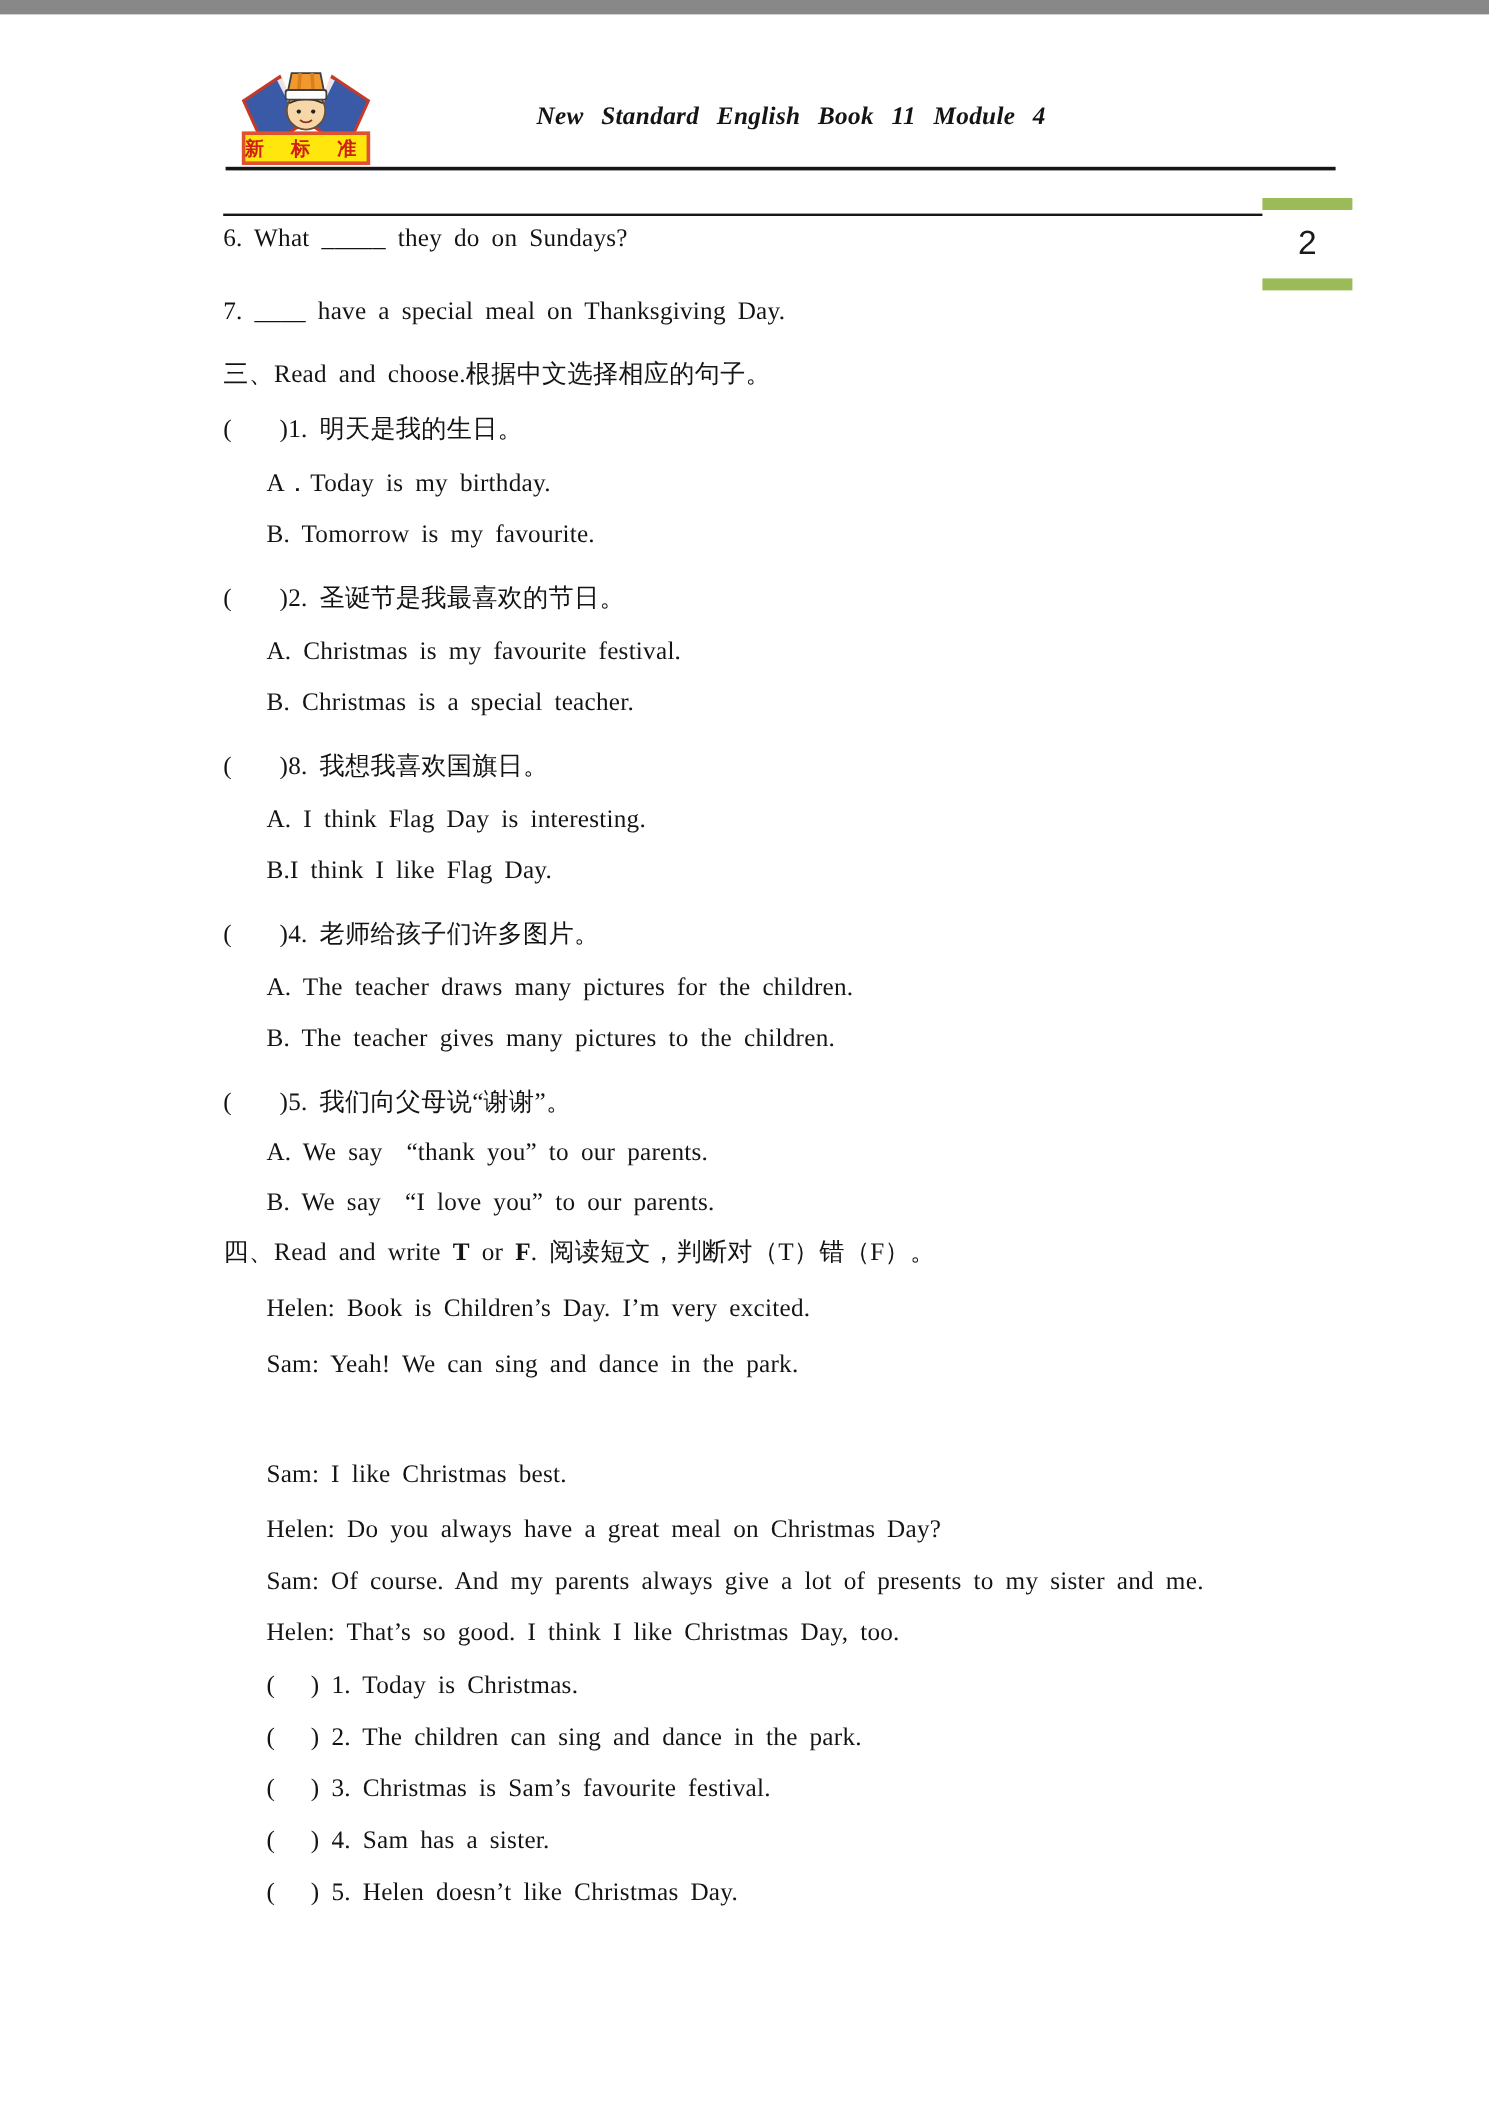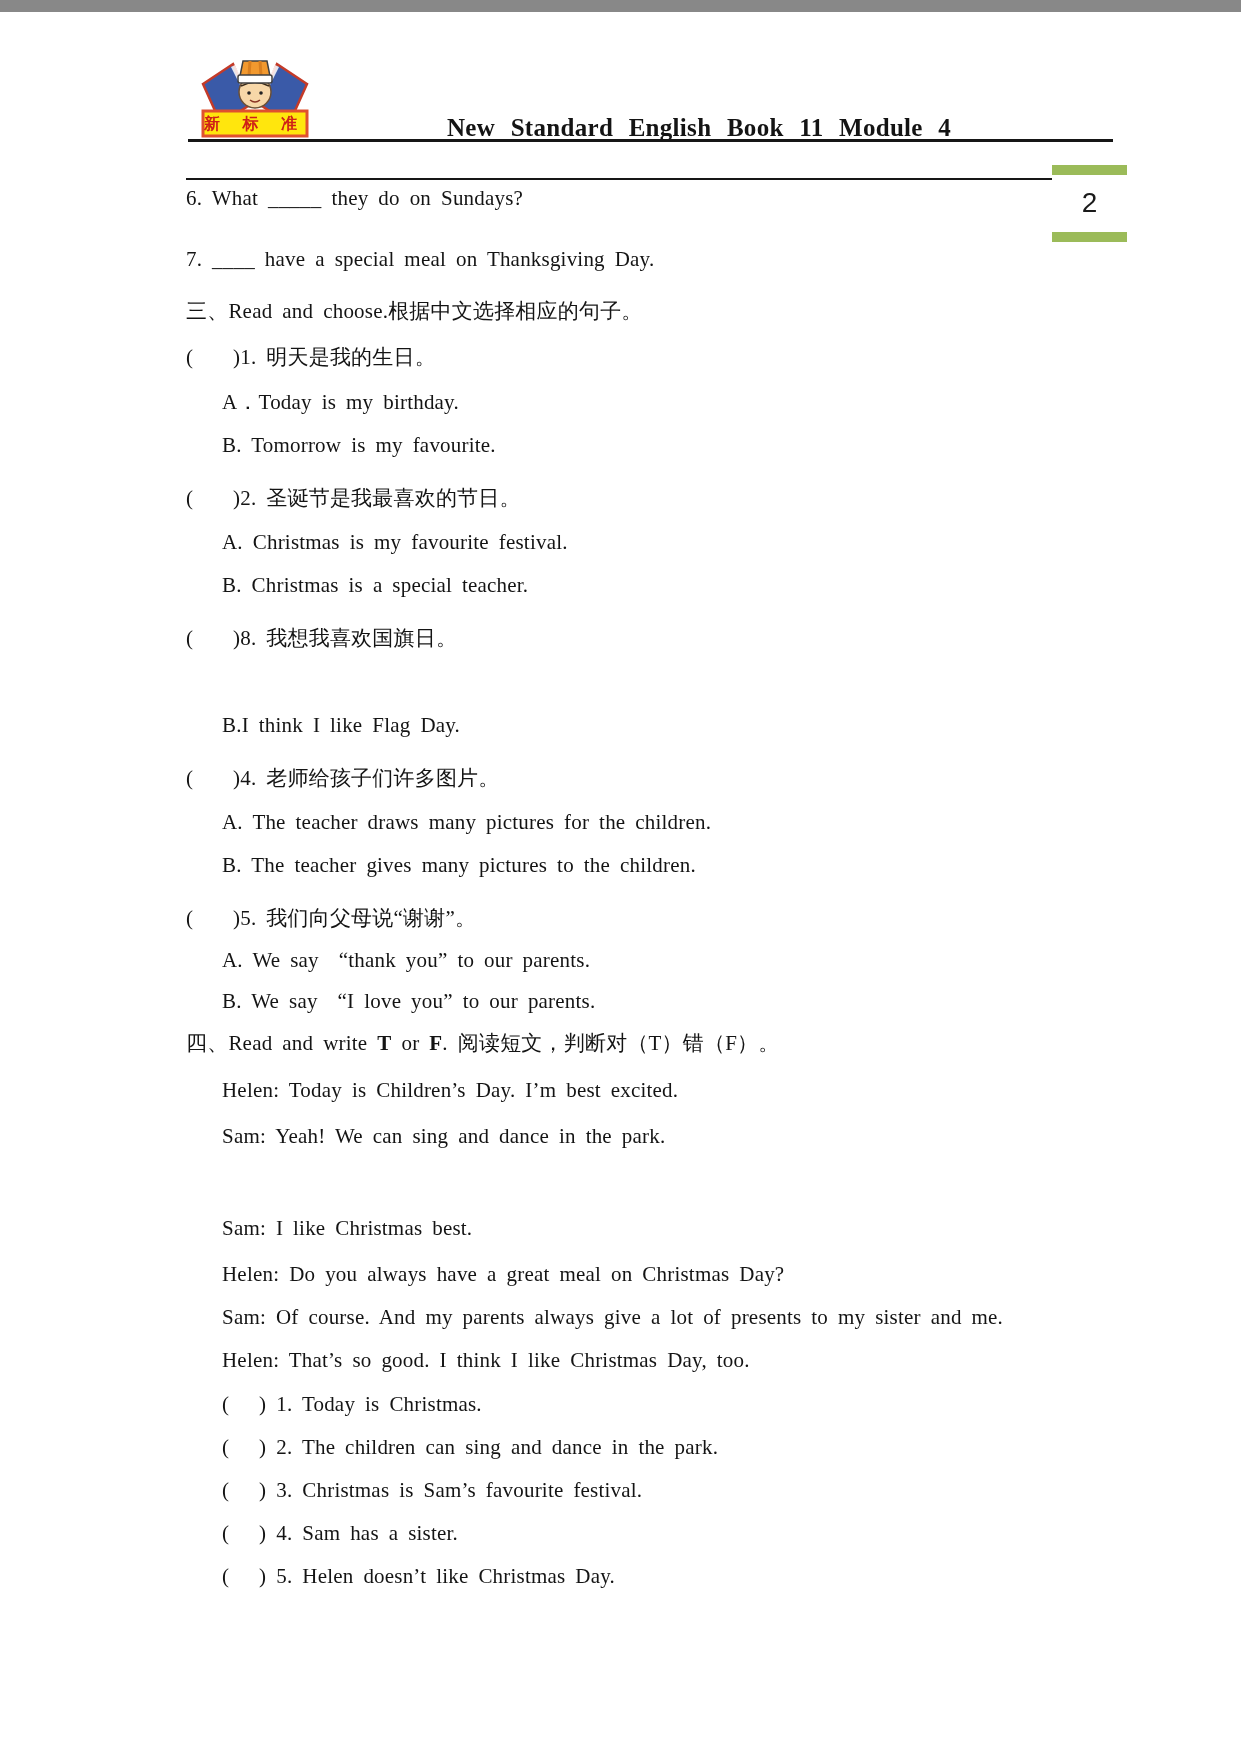--- a/index.html
+++ b/index.html
@@ -4,22 +4,22 @@
 <style>
   html,body{margin:0;padding:0;background:#888;}
   .page{
     position:relative;width:1241px;height:1754px;margin:12px auto;background:#ffffff;
     font-family:"Liberation Serif","DejaVu Serif",serif;color:#141414;overflow:hidden;
   }
   .row{position:absolute;white-space:pre;font-size:21px;line-height:30px;word-spacing:4.5px;letter-spacing:0.2px;}
   .lvl0{left:186px;}
   .lvl1{left:222px;}
   .title{
-    position:absolute;left:447px;top:102px;font-size:25px;font-weight:bold;
-    word-spacing:9px;letter-spacing:0.3px;white-space:pre;
+    position:absolute;left:447px;top:72px;font-size:21px;font-weight:bold;
+    word-spacing:9px;letter-spacing:0.3px;white-space:pre;font-style:italic;
   }
   .rule{position:absolute;background:#161616;}
   .rule-top{left:188px;top:127px;width:925px;height:3px;}
   .rule-sub{left:186px;top:166px;width:866px;height:2px;}
   .bar{position:absolute;left:1052px;width:75px;height:10px;background:#9bbb59;}
   .bar-top{top:153px;}
   .bar-bottom{top:220px;}
   .pagenum{
     position:absolute;left:1052px;top:175px;width:75px;text-align:center;
     font-family:"Liberation Sans","DejaVu Sans",sans-serif;font-size:28px;color:#1a1a1a;
@@ -64,33 +64,34 @@
 
   <div class="row lvl0" style="top:330px">(    )1. 明天是我的生日。</div>
   <div class="row lvl1" style="top:375px">A．Today is my birthday.</div>
   <div class="row lvl1" style="top:418px">B. Tomorrow is my favourite.</div>
 
   <div class="row lvl0" style="top:471px">(    )2. 圣诞节是我最喜欢的节日。</div>
   <div class="row lvl1" style="top:515px">A. Christmas is my favourite festival.</div>
   <div class="row lvl1" style="top:558px">B. Christmas is a special teacher.</div>
 
   <div class="row lvl0" style="top:611px">(    )8. 我想我喜欢国旗日。</div>
+  <div class="row lvl1" style="top:655px">A. I think Flag Day is interesting.</div>
   <div class="row lvl1" style="top:698px">B.I think I like Flag Day.</div>
 
   <div class="row lvl0" style="top:751px">(    )4. 老师给孩子们许多图片。</div>
   <div class="row lvl1" style="top:795px">A. The teacher draws many pictures for the children.</div>
   <div class="row lvl1" style="top:838px">B. The teacher gives many pictures to the children.</div>
 
   <div class="row lvl0" style="top:891px">(    )5. 我们向父母说“谢谢”。</div>
   <div class="row lvl1" style="top:933px">A. We say  “thank you” to our parents.</div>
   <div class="row lvl1" style="top:974px">B. We say  “I love you” to our parents.</div>
 
   <div class="row lvl0" style="top:1016px"><span>四、Read and write </span><b>T</b><span> or </span><b>F</b><span>. 阅读短文，判断对（T）错（F）。</span></div>
 
-  <div class="row lvl1" style="top:1063px">Helen: Today is Children’s Day. I’m best excited.</div>
+  <div class="row lvl1" style="top:1063px">Helen: Book is Children’s Day. I’m very excited.</div>
   <div class="row lvl1" style="top:1109px">Sam: Yeah! We can sing and dance in the park.</div>
   <div class="row lvl1" style="top:1201px">Sam: I like Christmas best.</div>
   <div class="row lvl1" style="top:1247px">Helen: Do you always have a great meal on Christmas Day?</div>
   <div class="row lvl1" style="top:1290px">Sam: Of course. And my parents always give a lot of presents to my sister and me.</div>
   <div class="row lvl1" style="top:1333px">Helen: That’s so good. I think I like Christmas Day, too.</div>
 
   <div class="row lvl1" style="top:1377px">(   ) 1. Today is Christmas.</div>
   <div class="row lvl1" style="top:1420px">(   ) 2. The children can sing and dance in the park.</div>
   <div class="row lvl1" style="top:1463px">(   ) 3. Christmas is Sam’s favourite festival.</div>
   <div class="row lvl1" style="top:1506px">(   ) 4. Sam has a sister.</div>

